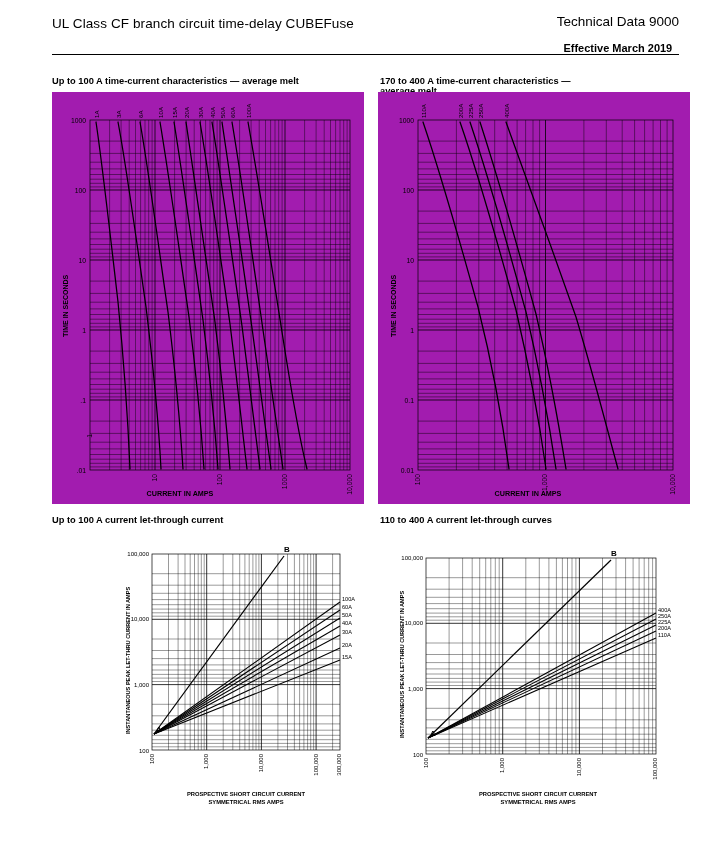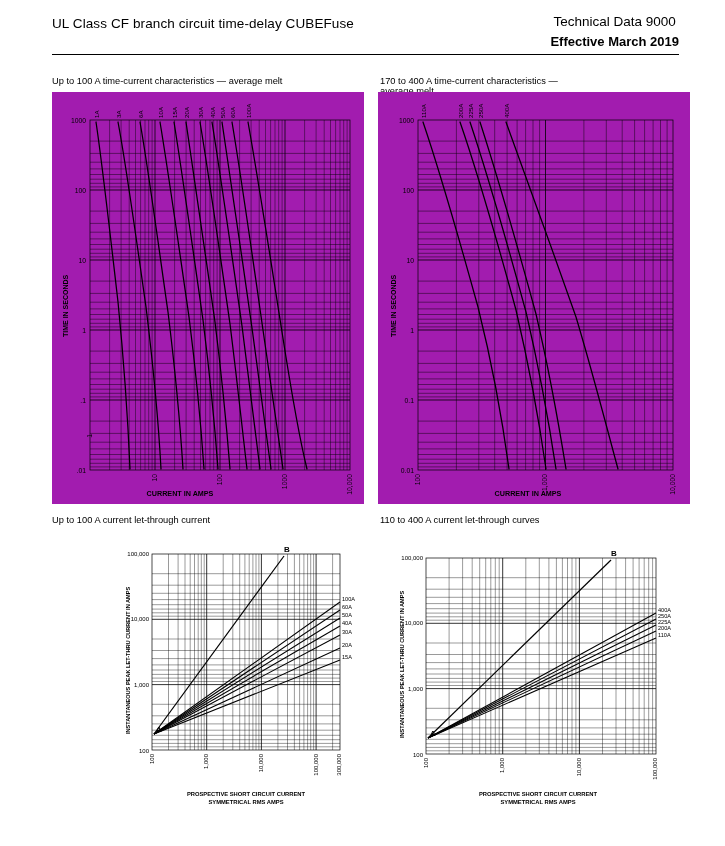--- a/index.html
+++ b/index.html
@@ -17,28 +17,28 @@
     position:absolute;left:0;top:14px;width:725px;height:46px;
   }
   .hdr-title{
     position:absolute;left:52px;top:2px;
     font-size:13.5px;letter-spacing:.1px;
   }
   .hdr-right{
     position:absolute;right:46px;top:0px;text-align:center;
   }
   .hdr-td{font-size:13.5px;}
-  .hdr-eff{font-size:13px;font-weight:bold;margin-top:5px;}
+  .hdr-eff{font-size:11px;font-weight:bold;margin-top:13px;}
   .hdr-rule{
     position:absolute;left:52px;right:46px;top:40px;height:1px;background:#000;
   }
 
   
   .cap{
-    position:absolute;font-size:9.3px;font-weight:normal;
+    position:absolute;font-size:9.3px;font-weight:bold;
   }
 
   
   .panel{position:absolute;background:#a21caf;}
   .panel.white{background:#ffffff;}
 </style>
 </head>
 <body>
 
 <div class="page">

